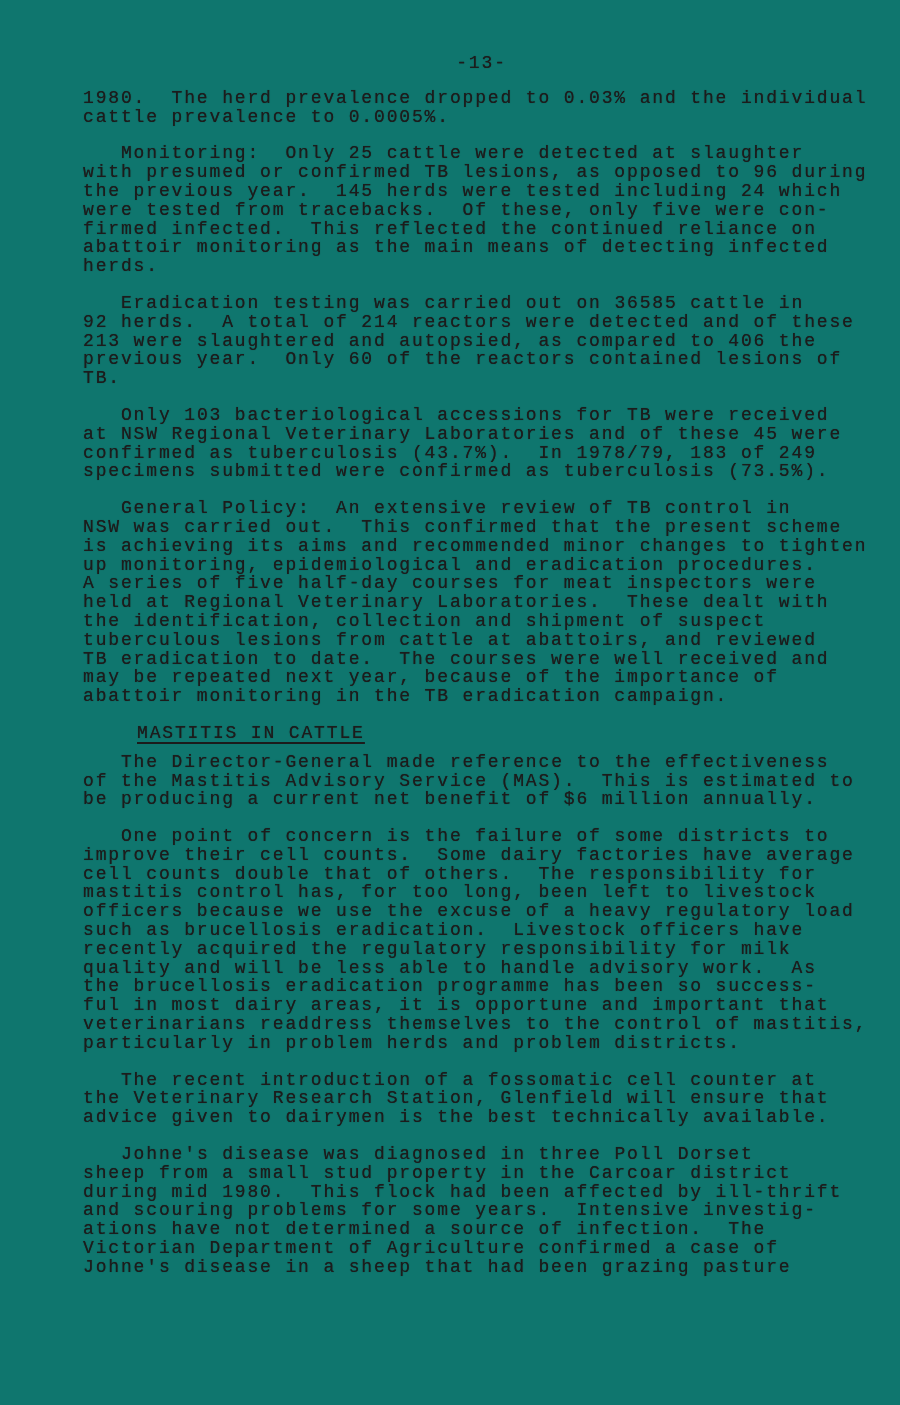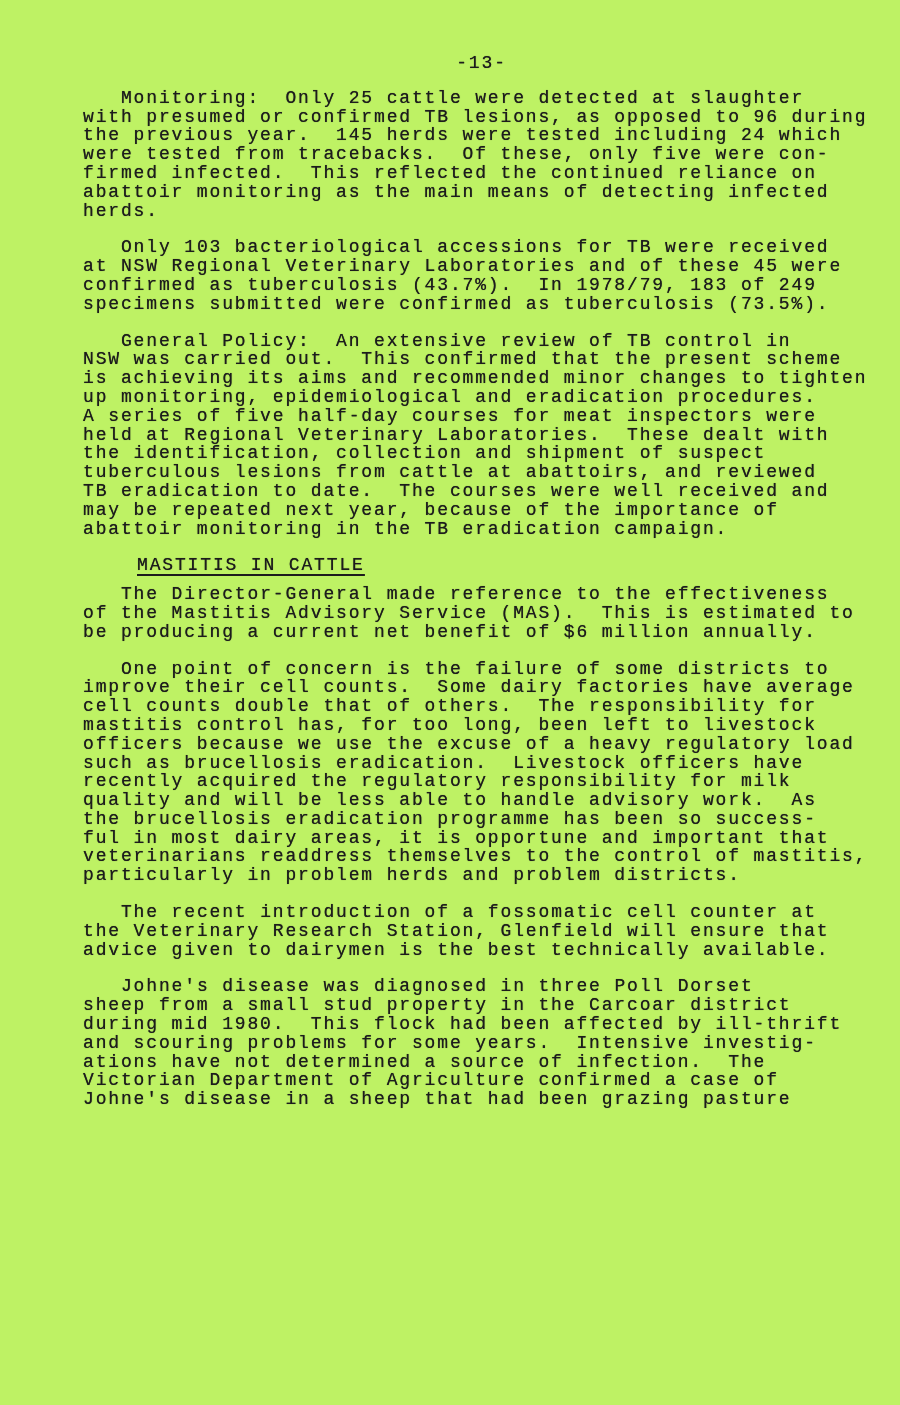--- a/index.html
+++ b/index.html
@@ -5,21 +5,21 @@
   html, body {
     margin: 0;
     padding: 0;
     background: #e8e8e8;
   }
   .page {
     position: relative;
     width: 900px;
     height: 1405px;
     margin: 0 auto;
-    background: #bef264;
+    background: #0f766e;
     box-sizing: border-box;
     padding: 54px 20px 0 83px;
     overflow: hidden;
     font-family: "Liberation Mono", "DejaVu Sans Mono", monospace;
     font-size: 18px;
     line-height: 18.8px;
     letter-spacing: 1.85px;
     color: #1c1c1c;
     text-shadow: 0 0 0.7px rgba(28,28,28,0.85);
   }
@@ -41,29 +41,36 @@
     text-underline-offset: 4px;
     white-space: pre;
   }
 </style>
 </head>
 <body>
 
 <div class="page">
   <div class="page-number">-13-</div>
 
+  <p class="para">1980.  The herd prevalence dropped to 0.03% and the individual
+cattle prevalence to 0.0005%.</p>
 
   <p class="para">   Monitoring:  Only 25 cattle were detected at slaughter
 with presumed or confirmed TB lesions, as opposed to 96 during
 the previous year.  145 herds were tested including 24 which
 were tested from tracebacks.  Of these, only five were con-
 firmed infected.  This reflected the continued reliance on
 abattoir monitoring as the main means of detecting infected
 herds.</p>
 
+  <p class="para">   Eradication testing was carried out on 36585 cattle in
+92 herds.  A total of 214 reactors were detected and of these
+213 were slaughtered and autopsied, as compared to 406 the
+previous year.  Only 60 of the reactors contained lesions of
+TB.</p>
 
   <p class="para">   Only 103 bacteriological accessions for TB were received
 at NSW Regional Veterinary Laboratories and of these 45 were
 confirmed as tuberculosis (43.7%).  In 1978/79, 183 of 249
 specimens submitted were confirmed as tuberculosis (73.5%).</p>
 
   <p class="para">   General Policy:  An extensive review of TB control in
 NSW was carried out.  This confirmed that the present scheme
 is achieving its aims and recommended minor changes to tighten
 up monitoring, epidemiological and eradication procedures.

